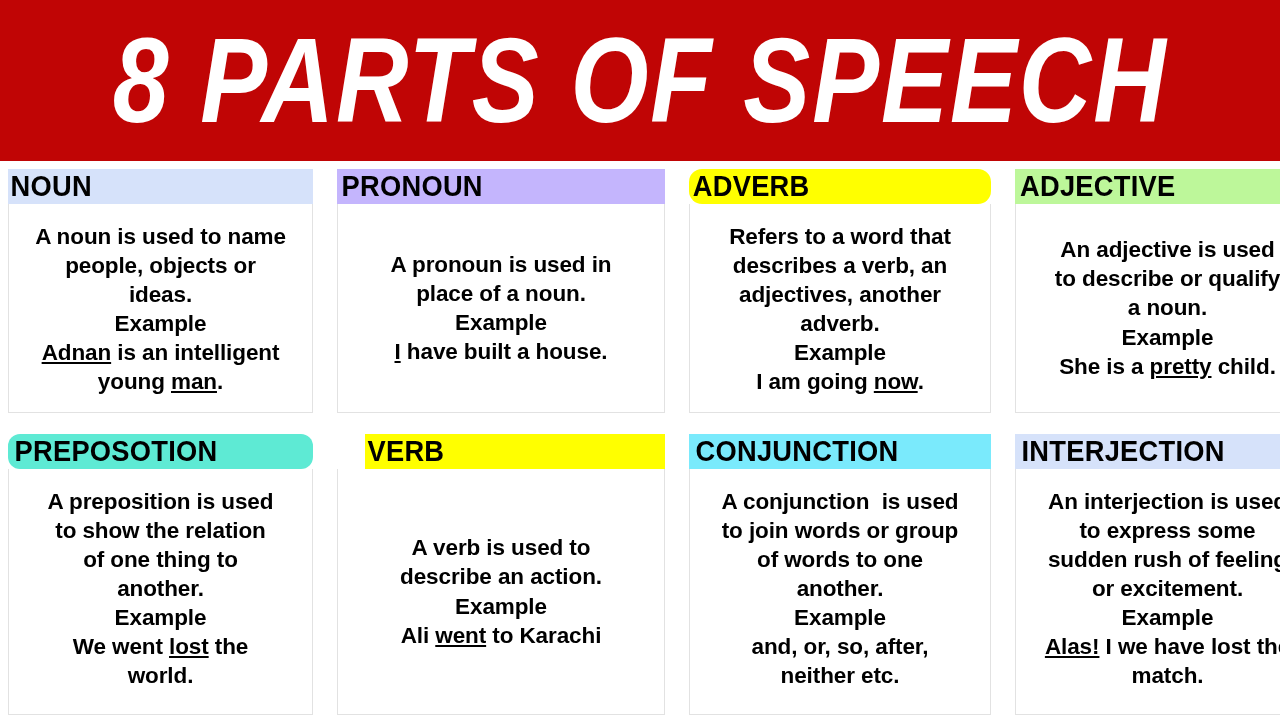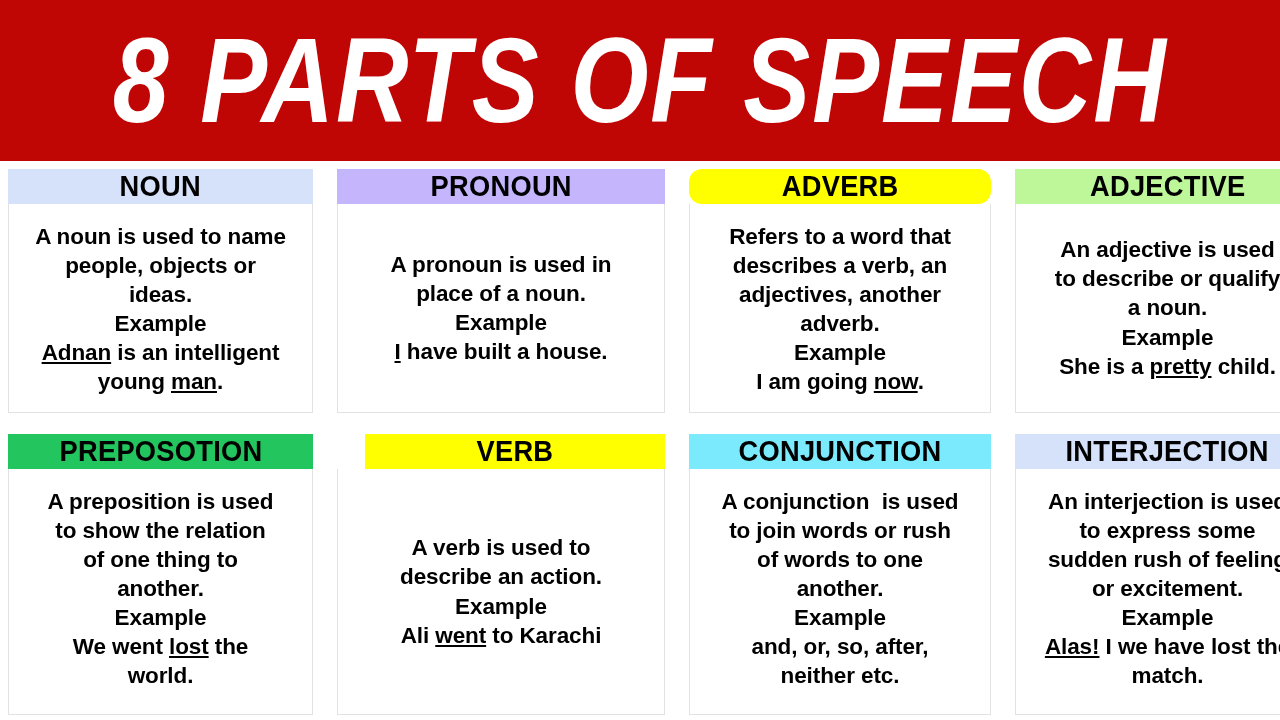--- a/index.html
+++ b/index.html
@@ -48,21 +48,20 @@
   }
   .card {
     display: flex;
     flex-direction: column;
     overflow: hidden;
   }
   .card-header {
     height: 35px;
     display: flex;
     align-items: center;
-    justify-content: center;
     font-size: 29px;
     font-weight: 700;
     color: #000000;
     letter-spacing: 0.3px;
     transform-origin: center;
   }
   .card-header span {
     display: block;
     transform: scaleX(0.94);
   }
@@ -128,41 +127,41 @@
     </div>
     <div class="card align-center">
       <div class="card-header" style="background: rgb(189, 247, 154);">
         <span>ADJECTIVE</span>
       </div>
       <div class="card-body">
         <div class="card-text"><div><span>An adjective is used</span></div><div><span>to describe or qualify</span></div><div><span>a noun.</span></div><div><span>Example</span></div><div><span>She is a </span><u>pretty</u><span> child.</span></div></div>
       </div>
     </div>
     <div class="card align-top">
-      <div class="card-header" style="background: #22c55e;">
+      <div class="card-header" style="background: #5eead4; border-radius: 12px;">
         <span>PREPOSOTION</span>
       </div>
       <div class="card-body">
         <div class="card-text"><div><span>A preposition is used</span></div><div><span>to show the relation</span></div><div><span>of one thing to</span></div><div><span>another.</span></div><div><span>Example</span></div><div><span>We went </span><u>lost</u><span> the</span></div><div><span>world.</span></div></div>
       </div>
     </div>
     <div class="card align-center">
       <div class="card-header" style="background: rgb(255, 255, 0); margin-left: 28px;">
         <span>VERB</span>
       </div>
       <div class="card-body">
         <div class="card-text"><div><span>A verb is used to</span></div><div><span>describe an action.</span></div><div><span>Example</span></div><div><span>Ali </span><u>went</u><span> to Karachi</span></div></div>
       </div>
     </div>
     <div class="card align-top">
       <div class="card-header" style="background: rgb(122, 234, 252);">
         <span>CONJUNCTION</span>
       </div>
       <div class="card-body">
-        <div class="card-text"><div><span>A conjunction  is used</span></div><div><span>to join words or rush</span></div><div><span>of words to one</span></div><div><span>another.</span></div><div><span>Example</span></div><div><span>and, or, so, after,</span></div><div><span>neither etc.</span></div></div>
+        <div class="card-text"><div><span>A conjunction  is used</span></div><div><span>to join words or group</span></div><div><span>of words to one</span></div><div><span>another.</span></div><div><span>Example</span></div><div><span>and, or, so, after,</span></div><div><span>neither etc.</span></div></div>
       </div>
     </div>
     <div class="card align-top">
       <div class="card-header" style="background: rgb(214, 226, 250);">
         <span>INTERJECTION</span>
       </div>
       <div class="card-body">
         <div class="card-text"><div><span>An interjection is used</span></div><div><span>to express some</span></div><div><span>sudden rush of feeling</span></div><div><span>or excitement.</span></div><div><span>Example</span></div><div><u>Alas!</u><span> I we have lost the</span></div><div><span>match.</span></div></div>
       </div>
     </div>

